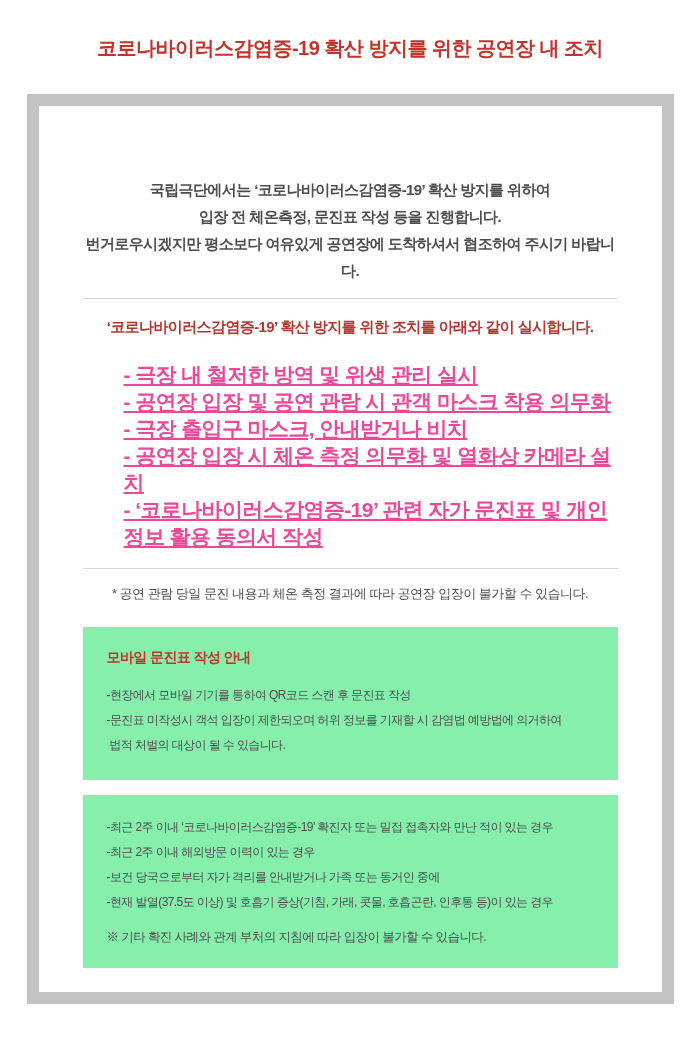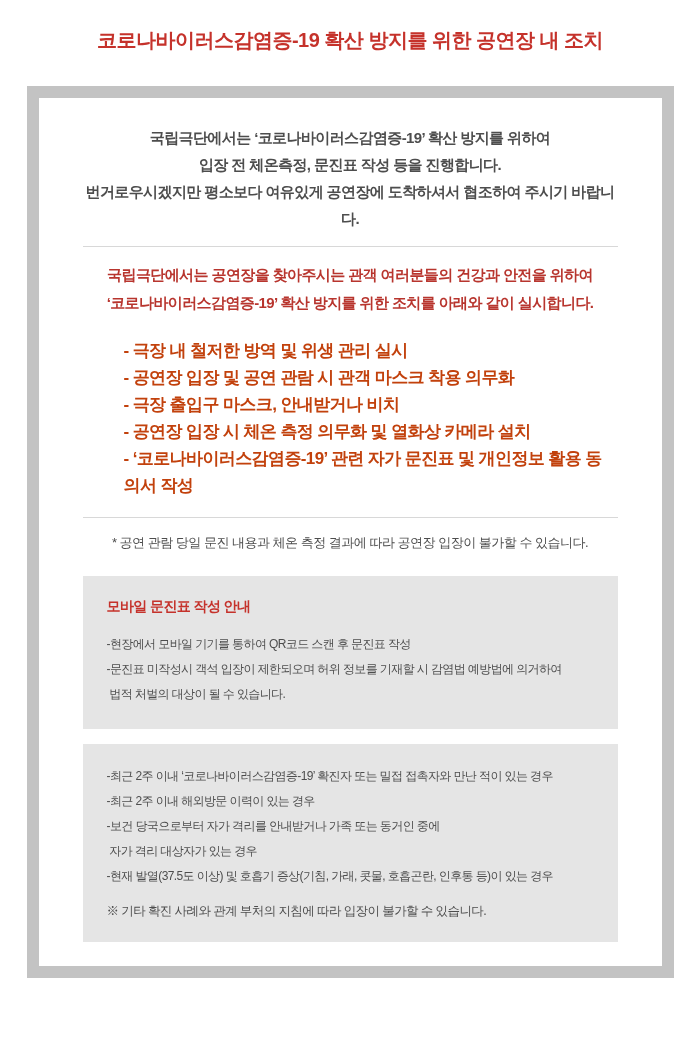--- a/index.html
+++ b/index.html
@@ -6,21 +6,21 @@
     margin: 0;
     padding: 0;
     background: #ffffff;
     font-family: "Liberation Sans", sans-serif;
   }
   body {
     width: 700px;
     min-height: 1042px;
   }
   .page-title {
-    margin: 0;
+    margin: 8px;
     padding-top: 27px;
     text-align: center;
     font-size: 20px;
     font-weight: 700;
     letter-spacing: -0.5px;
     color: #c5322b;
   }
   .outer-panel {
     width: 623px;
     margin: 32px auto 0 auto;
@@ -31,53 +31,55 @@
   .inner {
     padding: 26px 44px 24px 44px;
   }
   .intro {
     text-align: center;
     font-size: 15px;
     line-height: 27px;
     font-weight: 700;
     letter-spacing: -0.6px;
     color: #4d4d4d;
+    margin-top: 44px;
   }
   .divider {
     border: 0;
     border-top: 1px solid #d8d8d8;
     margin: 14px 0 14px 0;
   }
   .red-heading {
     text-align: center;
     font-size: 15px;
     line-height: 28px;
     font-weight: 700;
     letter-spacing: -0.6px;
     color: #b8352e;
   }
   .red-list {
     margin: 20px 0 18px 0;
     padding-left: 41px;
-    font-size: 17px;
+    font-size: 21px;
     line-height: 27px;
     font-weight: 700;
     letter-spacing: -0.6px;
-    color: #c2410c;
+    color: #ec4899;
+    text-decoration: underline;
   }
   .small-note {
     margin: 16px 0 24px 0;
     text-align: center;
     font-size: 13px;
     font-weight: 400;
     letter-spacing: -0.5px;
     color: #4d4d4d;
   }
   .gray-box {
-    background: #e5e5e5;
+    background: #86efac;
     padding: 20px 24px 22px 24px;
   }
   .gray-box + .gray-box {
     margin-top: 15px;
   }
   .box-heading {
     font-size: 14px;
     font-weight: 700;
     letter-spacing: -0.6px;
     color: #c5322b;
@@ -109,21 +111,20 @@
 
     <div class="intro">
       <div>국립극단에서는 ‘코로나바이러스감염증-19’ 확산 방지를 위하여</div>
       <div>입장 전 체온측정, 문진표 작성 등을 진행합니다.</div>
       <div>번거로우시겠지만 평소보다 여유있게 공연장에 도착하셔서 협조하여 주시기 바랍니다.</div>
     </div>
 
     <hr class="divider">
 
     <div class="red-heading">
-      <div>국립극단에서는 공연장을 찾아주시는 관객 여러분들의 건강과 안전을 위하여</div>
       <div>‘코로나바이러스감염증-19’ 확산 방지를 위한 조치를 아래와 같이 실시합니다.</div>
     </div>
 
     <div class="red-list">
       <div>- 극장 내 철저한 방역 및 위생 관리 실시</div>
       <div>- 공연장 입장 및 공연 관람 시 관객 마스크 착용 의무화</div>
       <div>- 극장 출입구 마스크, 안내받거나 비치</div>
       <div>- 공연장 입장 시 체온 측정 의무화 및 열화상 카메라 설치</div>
       <div>- ‘코로나바이러스감염증-19’ 관련 자가 문진표 및 개인정보 활용 동의서 작성</div>
     </div>
@@ -136,19 +137,18 @@
       <div class="box-heading">모바일 문진표 작성 안내</div>
       <div class="box-line">-현장에서 모바일 기기를 통하여 QR코드 스캔 후 문진표 작성</div>
       <div class="box-line">-문진표 미작성시 객석 입장이 제한되오며 허위 정보를 기재할 시 감염법 예방법에 의거하여</div>
       <div class="box-line"> 법적 처벌의 대상이 될 수 있습니다.</div>
     </div>
 
     <div class="gray-box">
       <div class="box-line">-최근 2주 이내 ‘코로나바이러스감염증-19’ 확진자 또는 밀접 접촉자와 만난 적이 있는 경우</div>
       <div class="box-line">-최근 2주 이내 해외방문 이력이 있는 경우</div>
       <div class="box-line">-보건 당국으로부터 자가 격리를 안내받거나 가족 또는 동거인 중에</div>
-      <div class="box-line"> 자가 격리 대상자가 있는 경우</div>
       <div class="box-line">-현재 발열(37.5도 이상) 및 호흡기 증상(기침, 가래, 콧물, 호흡곤란, 인후통 등)이 있는 경우</div>
       <div class="box-note">※ 기타 확진 사례와 관계 부처의 지침에 따라 입장이 불가할 수 있습니다.</div>
     </div>
 
   </div>
 </div>
 
 </body></html>

